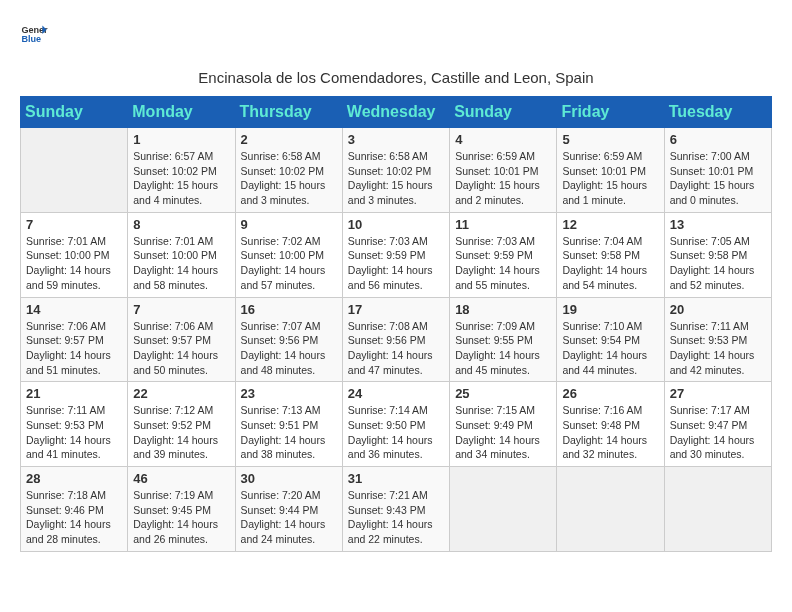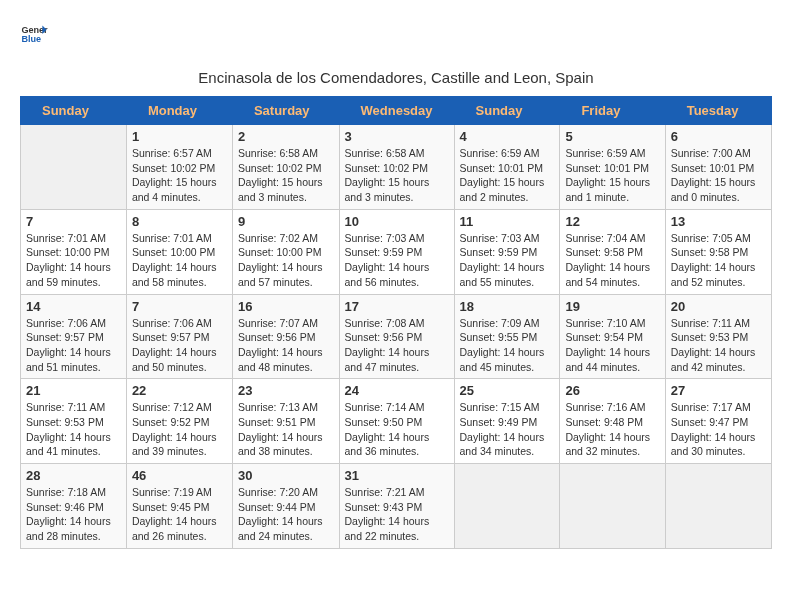--- a/index.html
+++ b/index.html
@@ -39,24 +39,24 @@
       font-weight: normal;
       margin-top: 21px;
     }
     table {
       width: 100%;
       border-collapse: collapse;
       font-size: 11px;
     }
     thead tr th {
       background: #1a5fb4;
-      color: #fdba74;
-      padding: 6px 21px;
+      color: #5eead4;
+      padding: 6px 4px;
       text-align: left;
-      font-size: 13px;
+      font-size: 16px;
       font-weight: bold;
       border: 1px solid #1a5fb4;
     }
     tbody tr td {
       border: 1px solid #ccc;
       vertical-align: top;
       padding: 4px 5px;
       min-height: 80px;
       width: 14.28%;
     }
@@ -95,21 +95,21 @@
   </div>
 </div>
 
 <div class="subtitle">Encinasola de los Comendadores, Castille and Leon, Spain</div>
 
 <table>
   <thead>
     <tr id="header-row">
     <th>Sunday</th>
         <th>Monday</th>
-        <th>Saturday</th>
+        <th>Thursday</th>
         <th>Wednesday</th>
         <th>Sunday</th>
         <th>Friday</th>
         <th>Tuesday</th>
       </tr>
   </thead>
   <tbody id="calendar-body">
   <tr>
         <td class="empty-cell"></td>
         <td>

